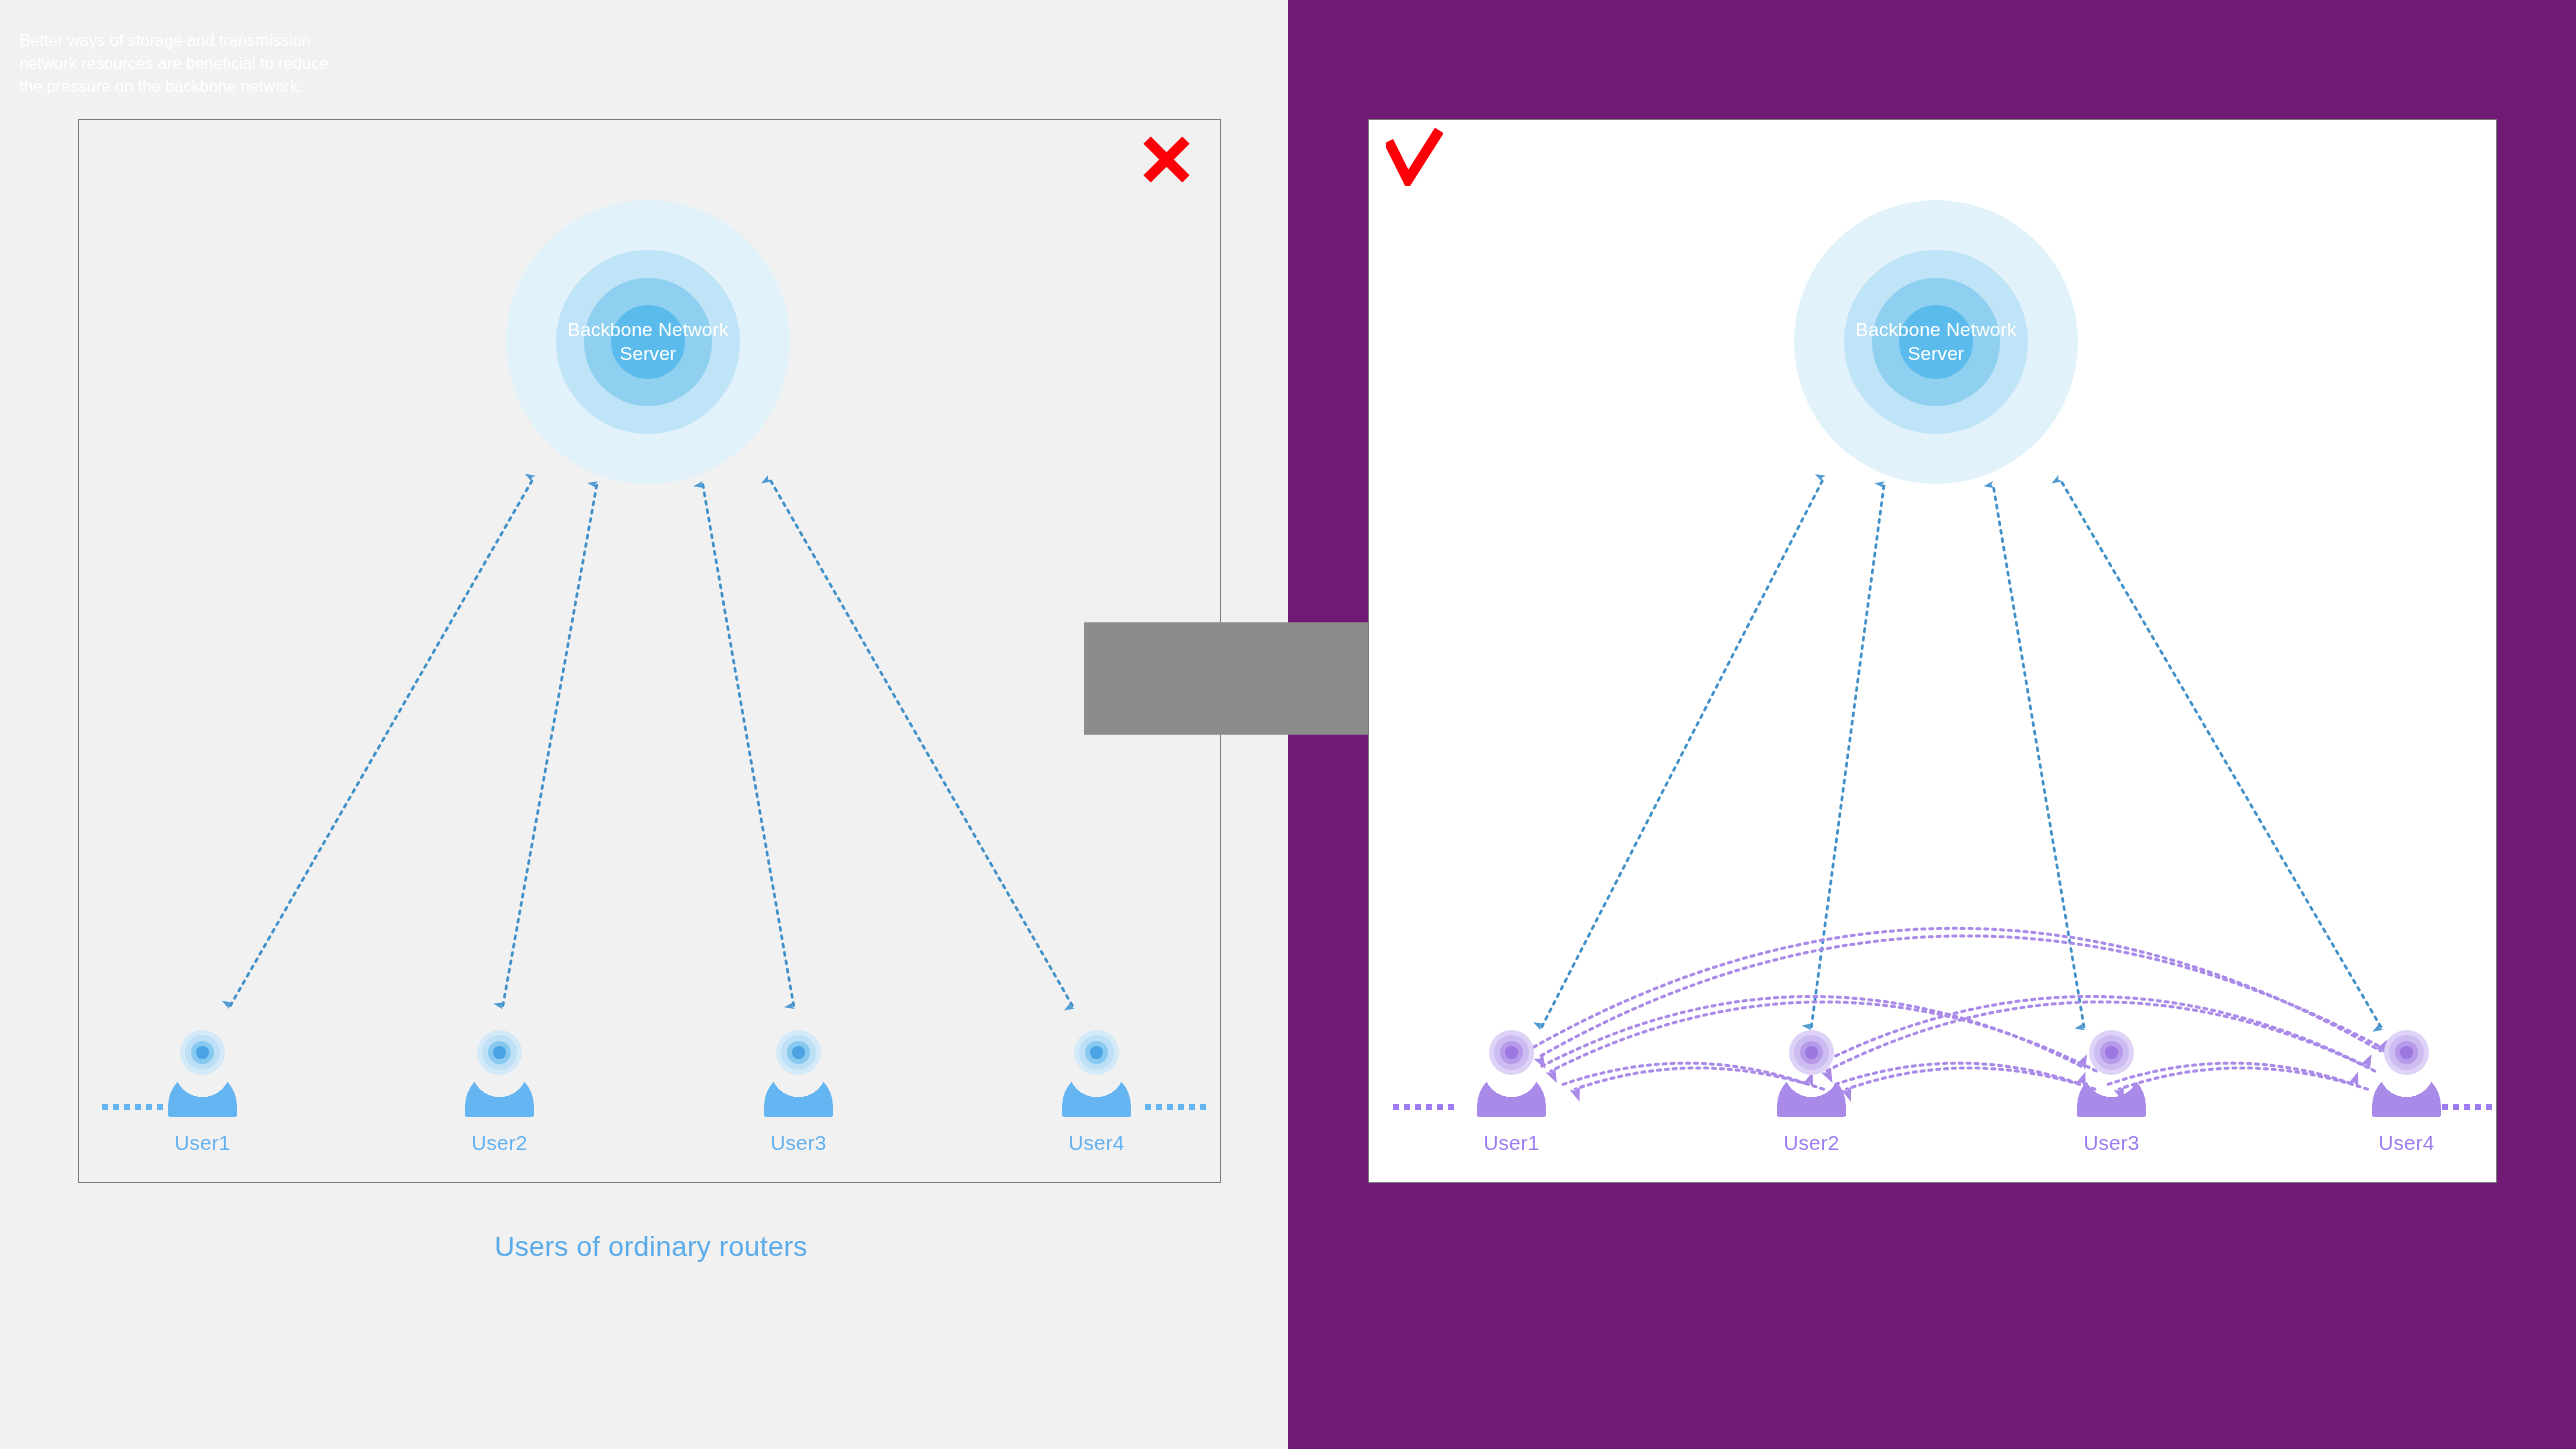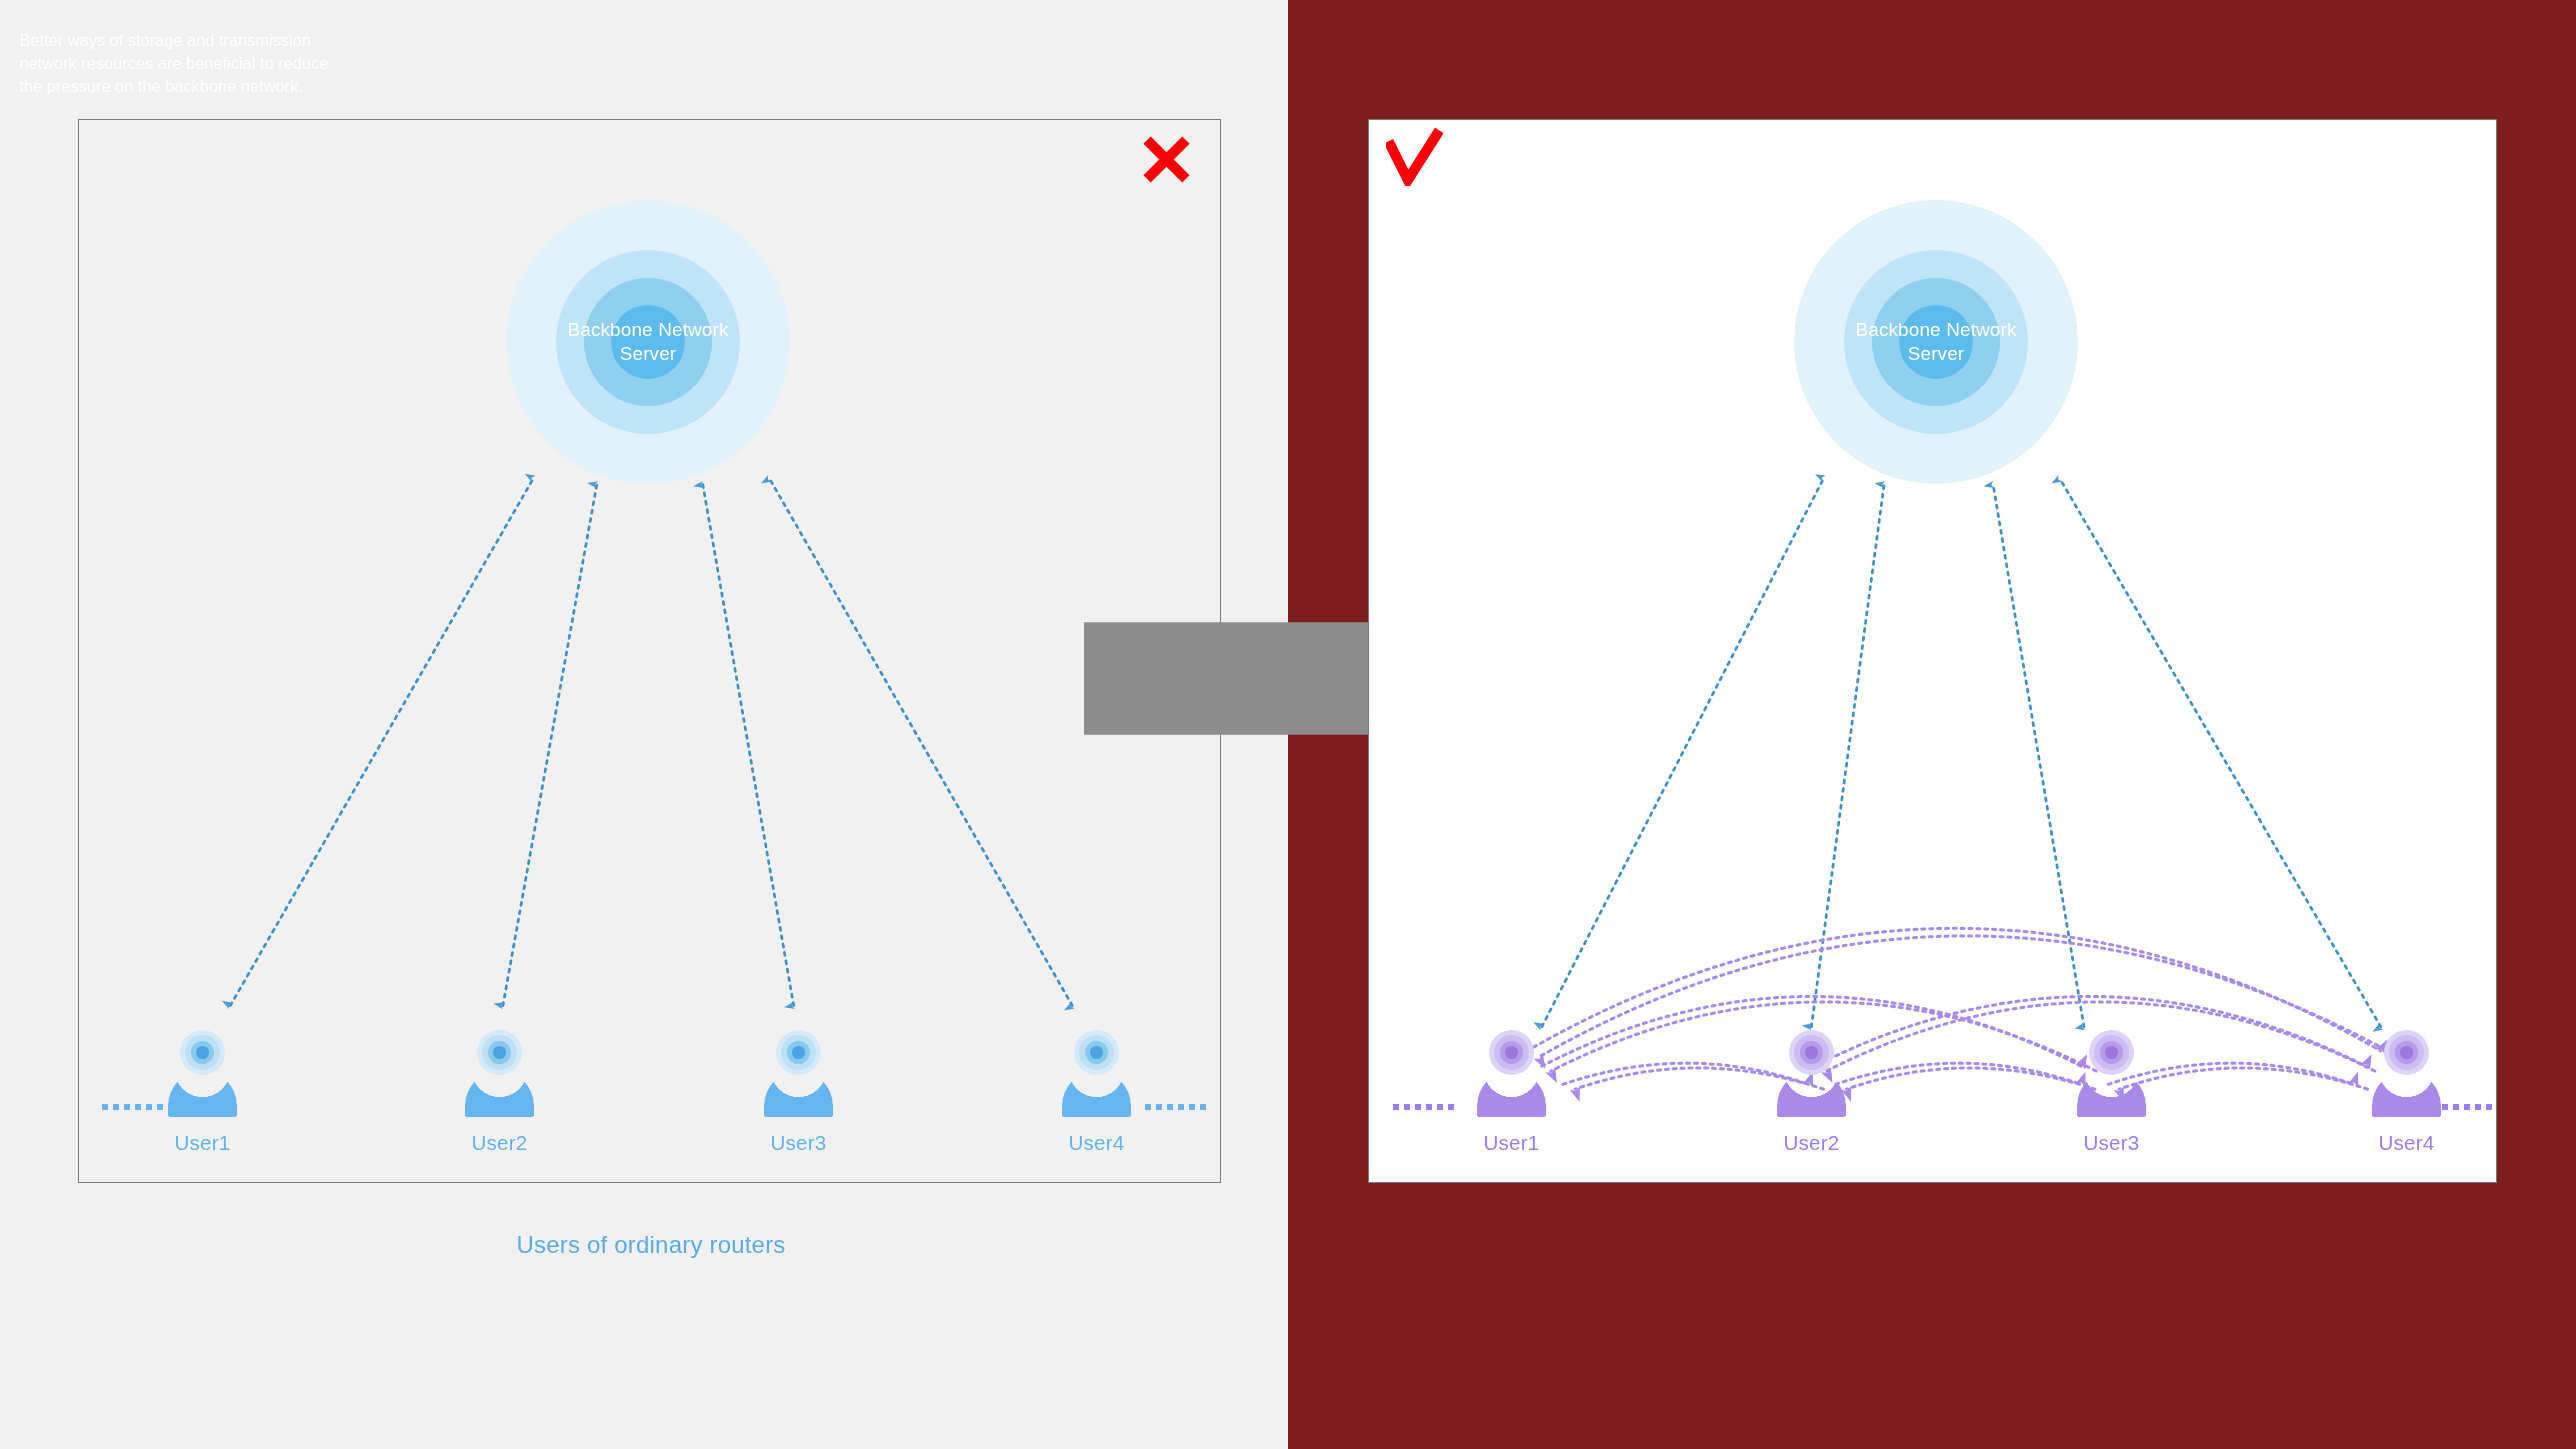--- a/index.html
+++ b/index.html
@@ -2,21 +2,21 @@
 <html style="font-size:9.7px"><head>
 <meta charset="utf-8">
 <style>
   * { box-sizing: border-box; margin: 0; padding: 0; }
   html, body {
     width: 2576px; height: 1449px;
     background: #ffffff;
     font-family: "Liberation Sans", sans-serif;
     overflow: hidden;
   }
-  #stage { position: relative; width: 2576px; height: 1449px; background: #7f1d1d; }
+  #stage { position: relative; width: 2576px; height: 1449px; background: #701a75; }
 
   
   .left-backdrop {
     position: absolute; left: 0; top: 0;
     width: 1288px; height: 1449px;
     background: #f1f1f1;
   }
 
   
   .panel-box {
@@ -116,21 +116,21 @@
     width: 442px; height: 151px;
   }
   .banner-text {
     position: absolute; left: 19.4px; top: 29px; width: 363px;
     color: #ffffff; font-size: 16.4px; line-height: 1.40;
     font-family: "Liberation Sans", sans-serif;
   }
 
   
   .caption-block { position: absolute; text-align: center; }
-  .caption-title { font-size: 24px; letter-spacing: 0.2px; }
+  .caption-title { font-size: 28px; letter-spacing: 0.2px; }
   .caption-sub   { font-size: 16.4px; line-height: 1.45; margin-top: 29px; }
   .cap-left  { left: 48px;  top: 1231px; width: 1206px; }
   .cap-right { left: 1339px; top: 1232px; width: 1187px; }
   .cap-left .caption-title, .cap-left .caption-sub   { color: #5aabe8; }
   .cap-right .caption-title, .cap-right .caption-sub { color: #9c7cf0; }
 </style>
 </head>
 <body>
 
 <div id="stage">

